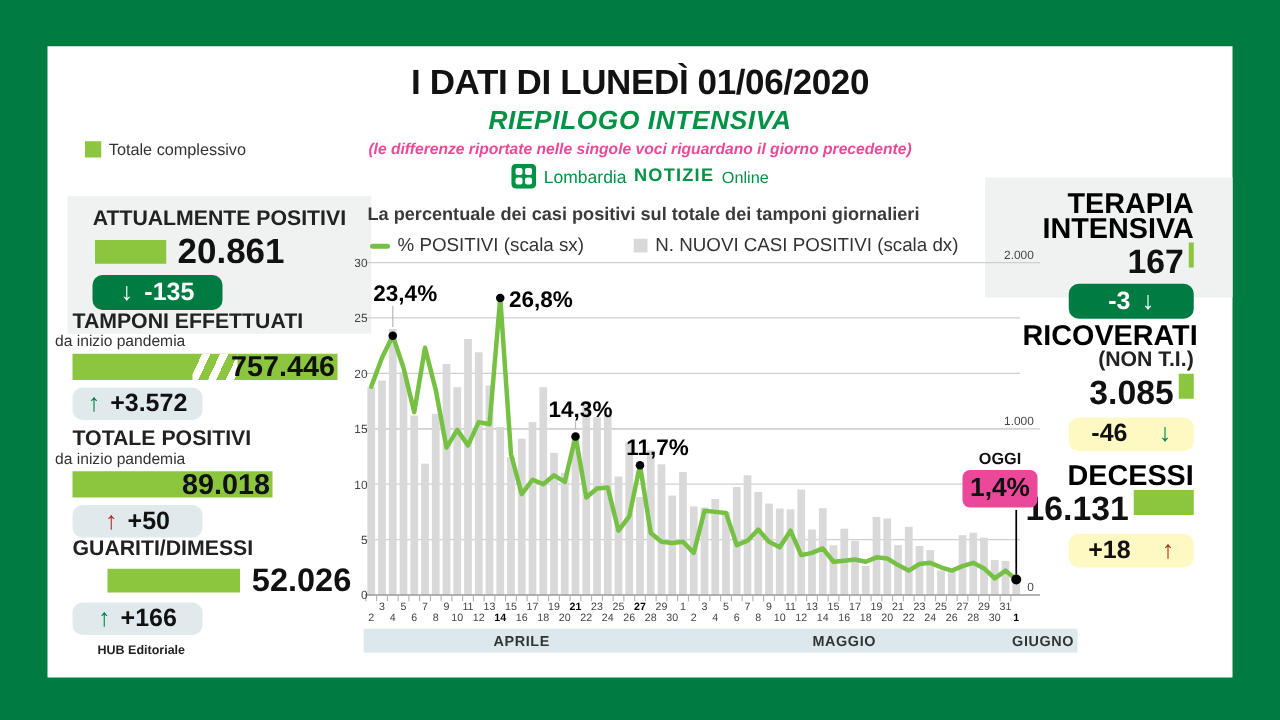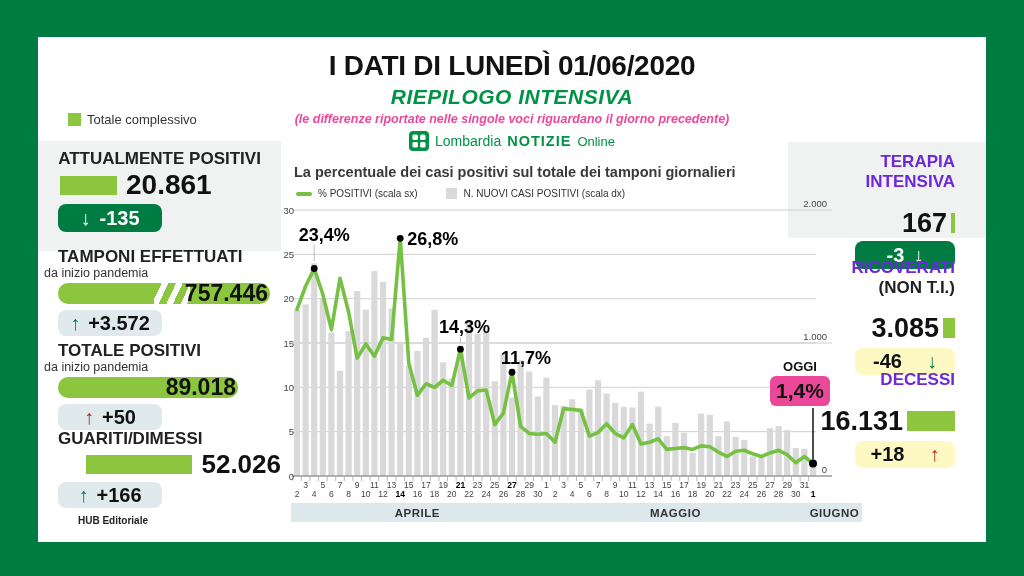--- a/index.html
+++ b/index.html
@@ -15,57 +15,57 @@
   .logo-badge{width:20px;height:20px;}
   .logo-region{font-size:14px;color:#009245;}
   .logo-brand{font-size:14.5px;font-weight:bold;color:#009245;letter-spacing:1px;}
   .logo-suffix{font-size:13px;color:#009245;}
 
   .legend-total{position:absolute;left:30px;top:75px;display:flex;align-items:center;gap:6px;font-size:13px;color:#333;}
   .swatch{width:13px;height:13px;background:#8CC63F;}
 
   
   .blk{position:absolute;left:0;width:243px;}
-  .blk1{top:104px;height:110px;background:#F0F1F1;}
+  .blk1{top:120px;height:110px;background:#F0F1F1;margin-left:16px;}
   .blk-title-c{padding-top:8px;text-align:center;font-size:17px;font-weight:bold;color:#222;}
   .blk-title{margin-left:20px;font-size:17px;font-weight:bold;color:#222;line-height:18px;}
   .blk-sub{margin-left:6px;font-size:12.5px;color:#333;line-height:14px;}
   .val-row{display:flex;align-items:center;gap:9px;margin:3px 0 0 22px;height:26px;}
   .minibar{width:57px;height:19px;background:#8CC63F;}
   .big1{font-size:28px;font-weight:bold;color:#111;}
   .badge{display:flex;align-items:center;justify-content:center;gap:9px;margin:6px 0 0 20px;width:104px;height:28px;background:#007B42;border-radius:8px;color:#fff;font-size:20px;font-weight:bold;}
   .blk2{top:211px;} .blk3{top:305px;} .blk4{top:393px;}
-  .fullbar{position:relative;margin:3px 0 0 20px;height:21px;background:#8CC63F;display:flex;align-items:center;justify-content:flex-end;border-radius:10px;}
-  .fullbar.w210{width:212px;} .fullbar.w194{width:180px;}
+  .fullbar{position:relative;margin:3px 0 0 20px;height:21px;background:#8CC63F;display:flex;align-items:center;justify-content:flex-end;}
+  .fullbar.w210{width:212px;} .fullbar.w194{width:160px;}
   .fullbar .num{font-size:23px;font-weight:bold;color:#111;padding-right:2px;position:relative;z-index:2;}
   .stripes{position:absolute;left:96px;top:0;width:36px;height:100%;z-index:1;
            background:repeating-linear-gradient(115deg,rgba(255,255,255,0) 0 7px,#ffffff 7px 13px);}
   .row4{display:flex;align-items:center;gap:9px;margin:4px 0 0 20px;height:24px;padding-left:28px;}
   .bar4{width:116px;height:19px;background:#8CC63F;}
   .big4{font-size:26px;font-weight:bold;color:#111;}
   .chg{display:flex;align-items:center;justify-content:center;gap:8px;margin:6px 0 0 20px;width:104px;height:26px;background:#E0EAED;border-radius:8px;font-size:20px;font-weight:bold;color:#111;}
   .arr-g{color:#00804A;} .arr-r{color:#B02A20;}
 
   
   .rblk{position:absolute;left:750px;width:167px;padding-right:31px;text-align:right;}
   .rblk1{top:105px;height:96px;background:#F0F1F1;}
-  .rtitle{padding-top:10px;font-size:17px;font-weight:bold;color:#6d28d9;line-height:20px;padding-left:30px;}
+  .rtitle{padding-top:10px;font-size:23px;font-weight:bold;color:#000000;line-height:20px;padding-left:30px;}
   .rtitle2{font-size:17px;font-weight:bold;color:#222;line-height:19px;}
-  .rval-row{display:flex;justify-content:flex-end;align-items:center;gap:4px;height:30px;margin-top:16px;}
+  .rval-row{display:flex;justify-content:flex-end;gap:4px;height:30px;margin-top:2px;}
   .rbig{font-size:27px;font-weight:bold;color:#111;}
   .sliver{height:20px;background:#8CC63F;}
   .sl4{width:4px;} .sl12{width:12px;} .sl48{width:48px;}
   .rbadge{display:flex;align-items:center;justify-content:center;gap:9px;margin:3px 0 0 auto;width:100px;height:28px;background:#007B42;border-radius:8px;color:#fff;font-size:20px;font-weight:bold;}
   .rchg{display:flex;align-items:center;justify-content:center;gap:25px;margin:5px 0 0 auto;width:100px;height:27px;background:#fef9c3;border-radius:8px;font-size:20px;font-weight:bold;color:#111;}
   .rblk2{top:221px;} .rblk3{top:333px;}
 
   
   .chart{position:absolute;left:246px;top:125px;width:596px;height:378px;}
   .chart-title{position:absolute;left:10px;top:2px;font-size:14.5px;font-weight:bold;color:#3a3a3a;}
-  .chart-legend{position:absolute;left:12px;top:26px;display:flex;gap:29px;align-items:center;font-size:10px;color:#333;}
+  .chart-legend{position:absolute;left:12px;top:26px;display:flex;gap:40px;align-items:center;font-size:15px;color:#333;}
   .leg-item{display:flex;align-items:center;gap:6px;}
   .leg-dash{width:16px;height:4px;border-radius:2px;background:#76C043;}
   .leg-sq{width:11px;height:11px;background:#D9D9D9;}
   .plot{position:absolute;left:0;top:38px;}
   .oggi-tag{position:absolute;left:486px;top:197px;width:60px;text-align:center;font-size:13px;font-weight:bold;color:#111;}
   .oggi-box{position:absolute;left:486px;top:214px;width:60px;height:30px;background:#ec4899;border-radius:6px;display:flex;align-items:center;justify-content:center;font-size:21px;font-weight:bold;color:#111;}
 
   .footer{position:absolute;left:40px;top:478px;font-size:10px;font-weight:bold;color:#222;}
 </style>
 </head>

